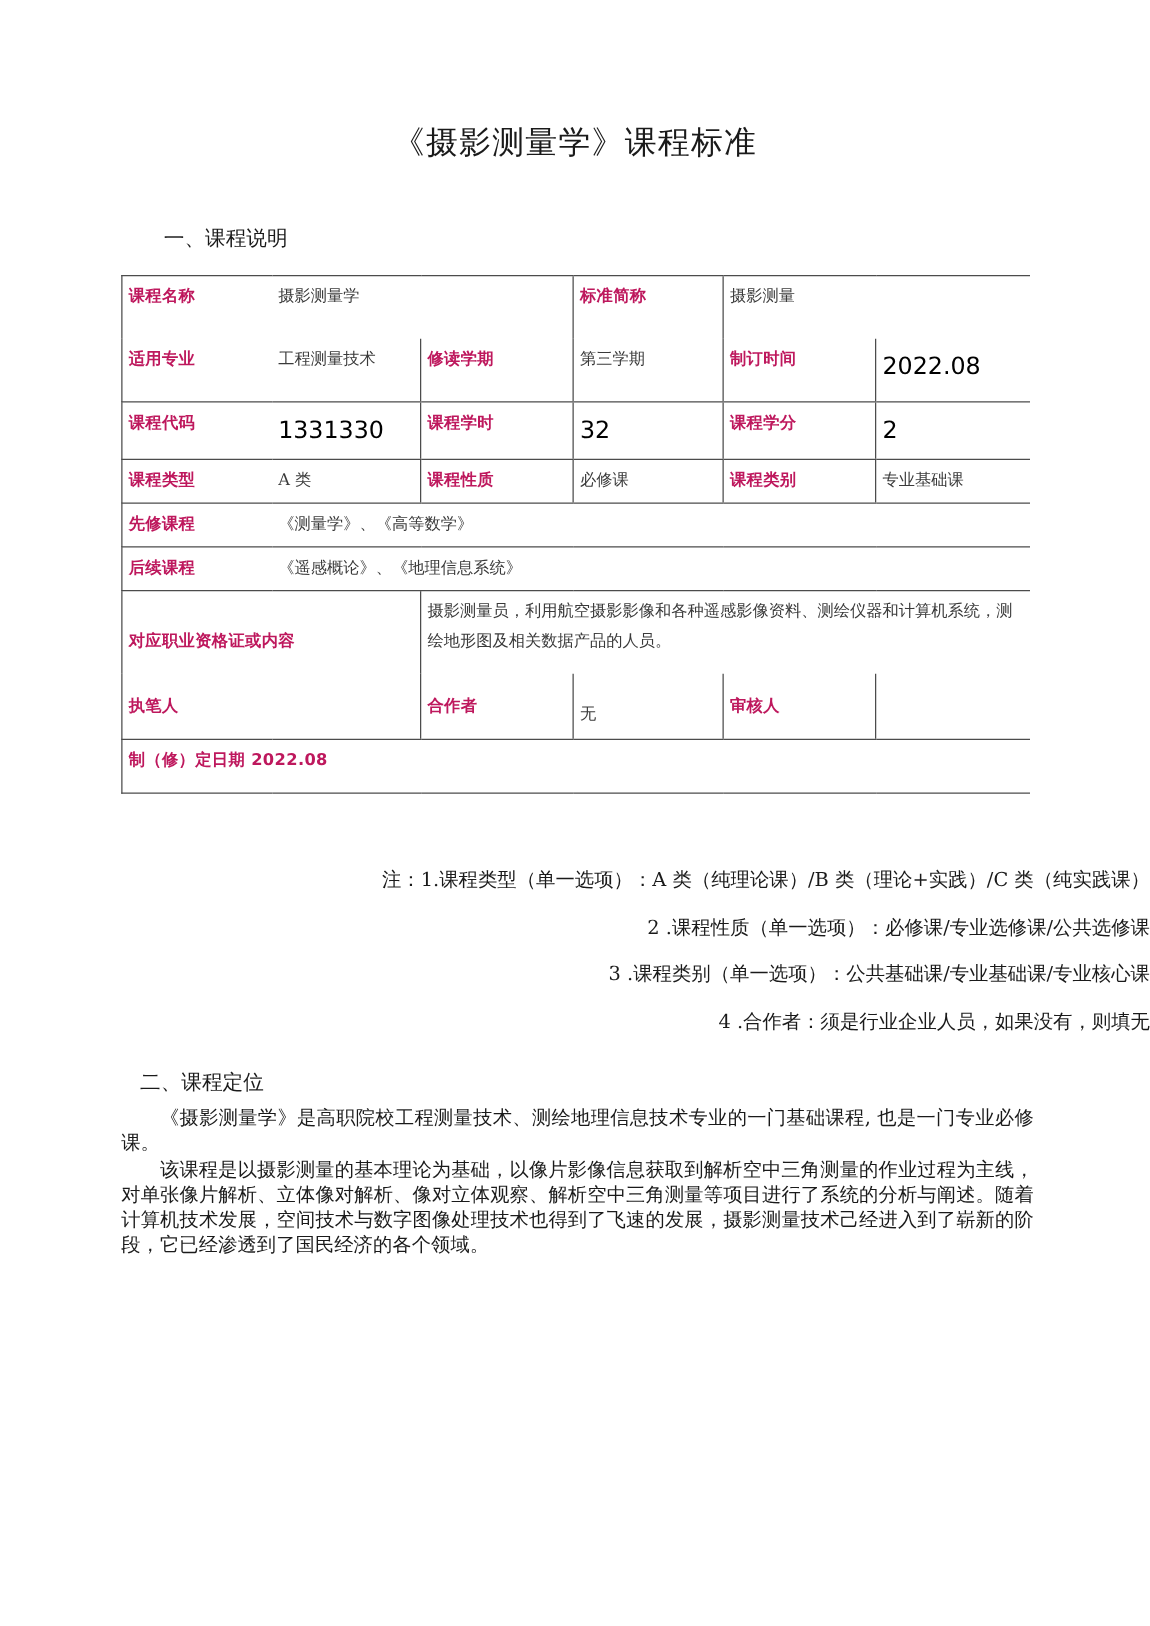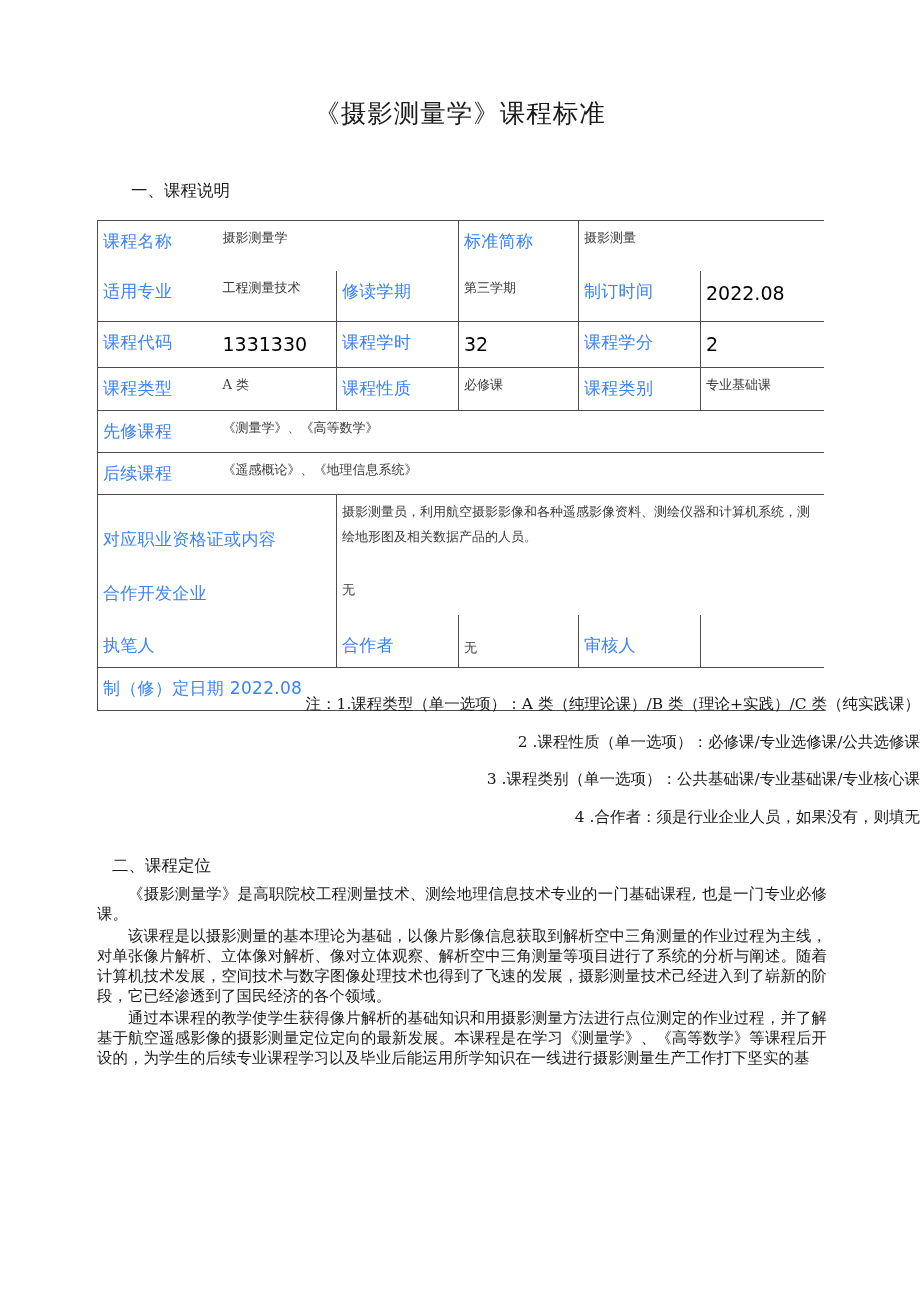--- a/index.html
+++ b/index.html
@@ -62,24 +62,24 @@
     border-right: none;
     padding: 5px 5px 5px 5px;
     vertical-align: top;
     line-height: 1.85;
     height: 22px;
   }
   .info-table td.noleft { border-left: none; }
   .info-table td.nobottom { border-bottom: none; }
   .info-table td.notop { border-top: none; }
   .lbl {
-    font-weight: normal;
+    font-weight: bold;
     font-family: "DejaVu Sans", "Liberation Sans", sans-serif;
-    font-size: 17px;
-    color: #3b82f6;
+    font-size: 13px;
+    color: #be185d;
     letter-spacing: 0.3px;
   }
   .val {
     font-family: "DejaVu Serif", "Liberation Serif", serif;
     font-size: 13px;
     color: #3a3a3a;
   }
   .val-num {
     font-family: "DejaVu Sans", "Liberation Sans", sans-serif;
     font-size: 19px;
@@ -248,28 +248,20 @@
 
       <tr>
         <td class="nobottom" colspan="2" style="height:56px">
           <span class="lbl" style="display:block;padding-top:24px">对应职业资格证或内容</span>
         </td>
         <td class="nobottom" colspan="4" style="height:56px">
           <span class="val">摄影测量员，利用航空摄影影像和各种遥感影像资料、测绘仪器和计算机系统，测绘地形图及相关数据产品的人员。</span>
         </td>
       </tr>
 
-      <tr>
-        <td class="notop nobottom" colspan="2" style="height:38px">
-          <span class="lbl" style="display:block;padding-top:12px">合作开发企业</span>
-        </td>
-        <td class="notop nobottom" colspan="4" style="height:38px">
-          <span class="val" style="display:block;padding-top:12px">无</span>
-        </td>
-      </tr>
 
       <tr>
         <td class="notop" colspan="2" style="height:42px">
           <span class="lbl" style="display:block;padding-top:10px">执笔人</span>
         </td>
         <td class="notop" style="height:42px">
           <span class="lbl" style="display:block;padding-top:10px">合作者</span>
         </td>
         <td class="notop" style="height:42px">
           <span class="val" style="display:block;padding-top:16px">无</span>
@@ -295,16 +287,15 @@
     <div class="note-line n2">2 .课程性质（单一选项）：必修课/专业选修课/公共选修课</div>
     <div class="note-line n3">3 .课程类别（单一选项）：公共基础课/专业基础课/专业核心课</div>
     <div class="note-line n4">4 .合作者：须是行业企业人员，如果没有，则填无</div>
   </div>
 
   <div class="section-head section-2">二、课程定位</div>
 
   <div class="body-text">
     <p class="para">《摄影测量学》是高职院校工程测量技术、测绘地理信息技术专业的一门基础课程, 也是一门专业必修课。</p>
     <p class="para">该课程是以摄影测量的基本理论为基础，以像片影像信息获取到解析空中三角测量的作业过程为主线，对单张像片解析、立体像对解析、像对立体观察、解析空中三角测量等项目进行了系统的分析与阐述。随着计算机技术发展，空间技术与数字图像处理技术也得到了飞速的发展，摄影测量技术己经进入到了崭新的阶段，它已经渗透到了国民经济的各个领域。</p>
-    <p class="para clip-last">通过本课程的教学使学生获得像片解析的基础知识和用摄影测量方法进行点位测定的作业过程，并了解基于航空遥感影像的摄影测量定位定向的最新发展。本课程是在学习《测量学》、《高等数学》等课程后开设的，为学生的后续专业课程学习以及毕业后能运用所学知识在一线进行摄影测量生产工作打下坚实的基</p>
   </div>
 
 </div>
 
 </body></html>

